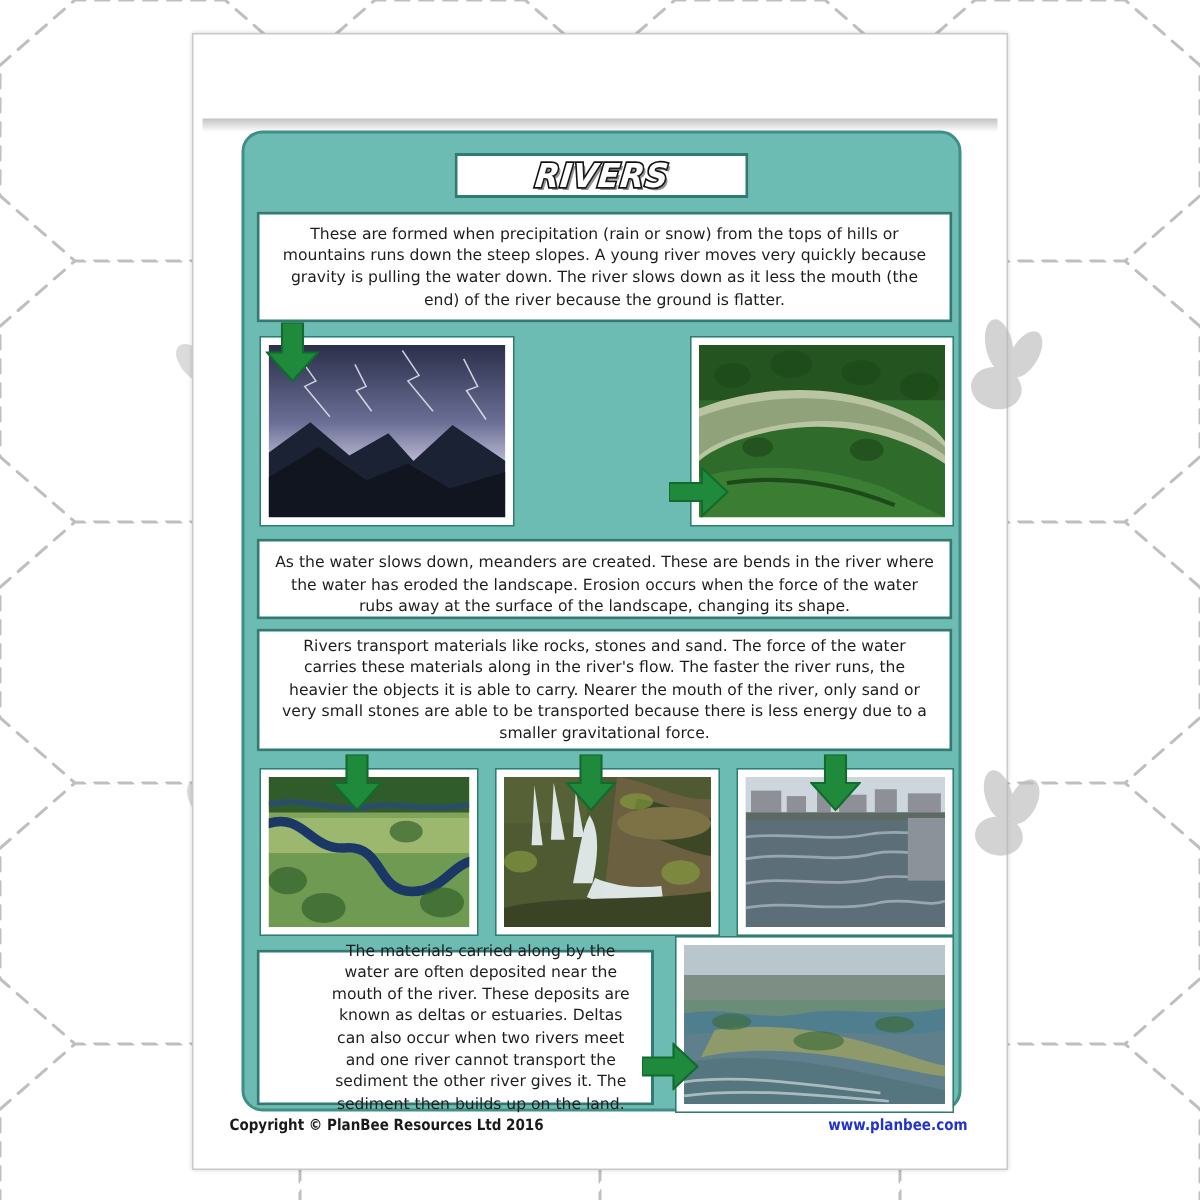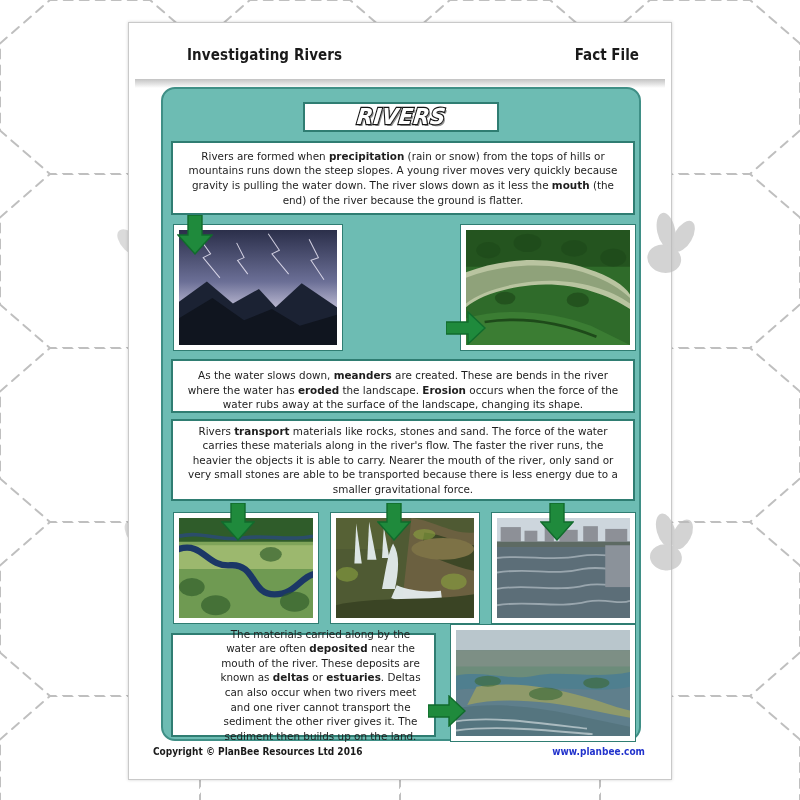--- a/index.html
+++ b/index.html
@@ -103,21 +103,21 @@
     border: 2px solid #2f7d72;
     padding: 7px 10px;
   }
   .card p {
     font-family: "DejaVu Sans", sans-serif;
     font-size: 10.4px;
     line-height: 14.6px;
     color: #1d1d1d;
     text-align: center;
   }
-  .card p b { font-weight: 700; }
+  .card p b { font-weight: 400; }
 
   
   .photo {
     position: absolute;
     background: #ffffff;
     border: 2px solid #ffffff;
     outline: 1.5px solid #2f7d72;
     overflow: hidden;
   }
   .photo .inner { position: absolute; inset: 3px; overflow: hidden; }
@@ -187,34 +187,30 @@
 <svg class="bee" style="left:638px; top:512px; width:66px; height:76px;" viewBox="0 0 66 76">
   <g fill="#b9b9b9" transform="rotate(8 33 38)">
     <ellipse cx="25" cy="19" rx="9" ry="17" transform="rotate(-24 25 19)"></ellipse>
     <ellipse cx="42" cy="21" rx="9" ry="16" transform="rotate(18 42 21)"></ellipse>
     <ellipse cx="29" cy="46" rx="16" ry="13"></ellipse>
   </g>
 </svg>
 
 <div id="page">
 
-  <div class="page-header">
-    <div class="hdr-title">Investigating Rivers</div>
-    <div class="hdr-right">Fact File</div>
-  </div>
   <div class="hdr-shadow"></div>
 
   <div class="teal-panel">
 
     <div class="title-chip">
       <span class="ttl">RIVERS</span>
     </div>
 
     <div class="card" style="left:8px; top:52px; width:464px; height:74px; display:flex; align-items:center;">
-      <p><span>Rivers are formed when </span><b>precipitation</b><span> (rain or snow) from the tops of hills or mountains runs down the steep slopes. A young river moves very quickly because gravity is pulling the water down. The river slows down as it less the </span><b>mouth</b><span> (the end) of the river because the ground is flatter.</span></p>
+      <p><span>These are formed when </span><b>precipitation</b><span> (rain or snow) from the tops of hills or mountains runs down the steep slopes. A young river moves very quickly because gravity is pulling the water down. The river slows down as it less the </span><b>mouth</b><span> (the end) of the river because the ground is flatter.</span></p>
     </div>
 
     <div class="photo" style="left:11px; top:136px; width:168px; height:125px;">
       <div class="inner">
         <svg viewBox="0 0 170 125" preserveAspectRatio="none" style="width:100%;height:100%;display:block;">
           <defs>
             <linearGradient id="skyg" x1="0" y1="0" x2="0" y2="1">
               <stop offset="0%" stop-color="#2b2f4a"></stop>
               <stop offset="45%" stop-color="#6b6f96"></stop>
               <stop offset="72%" stop-color="#c9c6dc"></stop>

